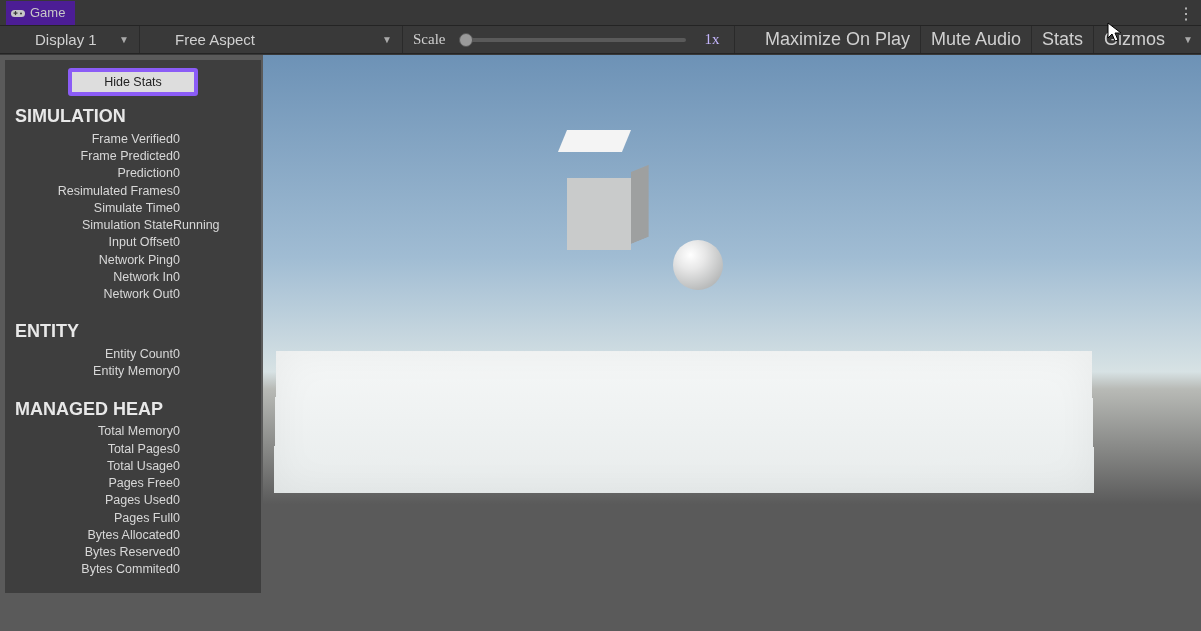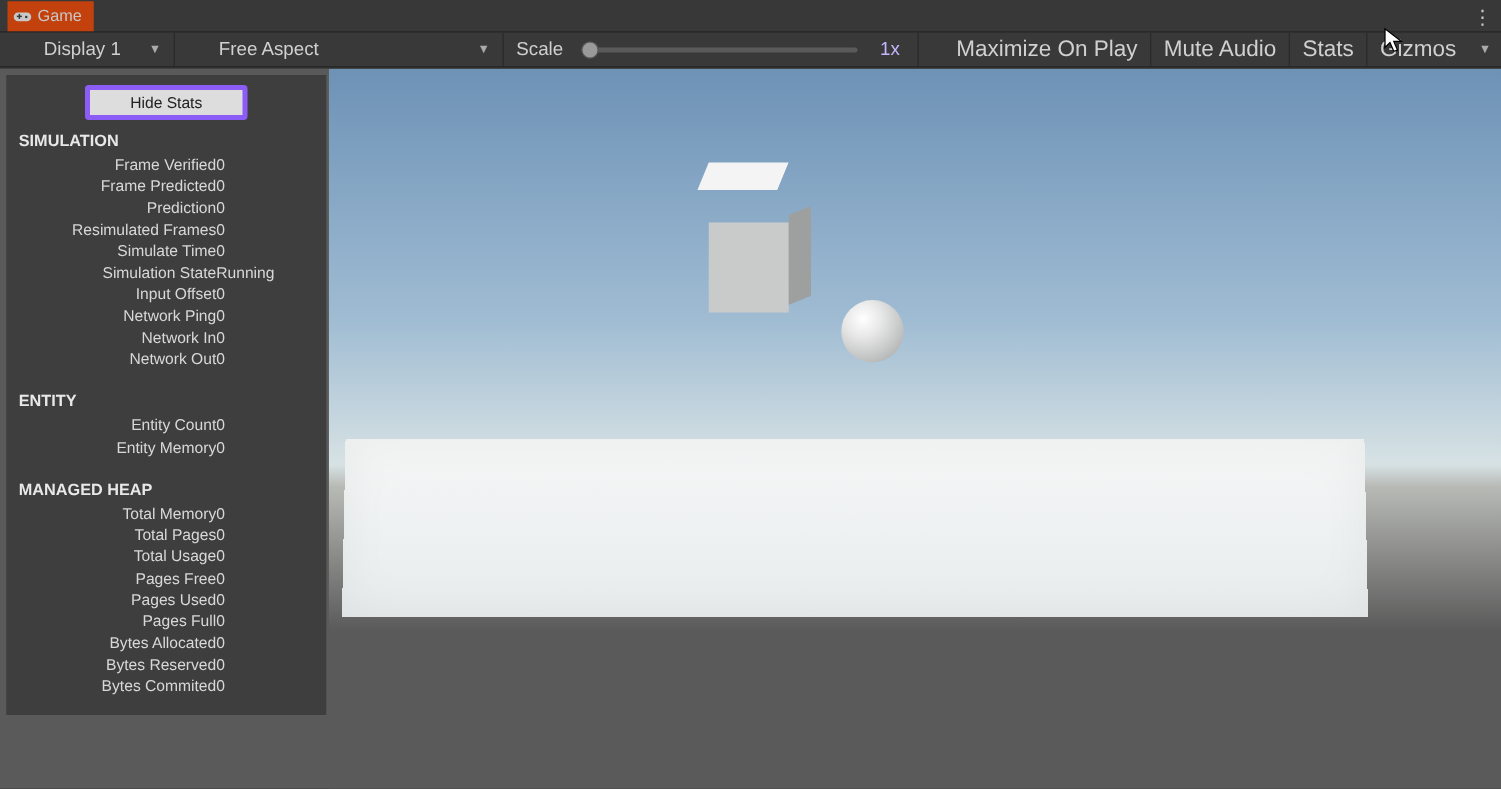--- a/index.html
+++ b/index.html
@@ -20,21 +20,21 @@
     align-items: center;
     padding: 0 6px;
     border-bottom: 1px solid #242424;
     position: relative;
   }
   .tab {
     display: flex;
     align-items: center;
     gap: 4px;
     padding: 4px 10px 4px 4px;
-    background: #c2410c;
+    background: #4c1d95;
   }
   .tab .icon { width: 16px; height: 16px; display:flex; align-items:center; justify-content:center;}
   .tab-label { color:#c8c8c8; font-size:13px; }
   .more-btn {
     position: absolute;
     right: 6px;
     top: 4px;
     color:#c8c8c8;
     cursor:pointer;
     width:18px; text-align:center;
@@ -62,20 +62,21 @@
   .dropdown .caret { font-size:10px; color:#aaa; }
   .aspect { flex: 0 0 238px; justify-content: space-between; }
   .display { flex: 0 0 115px; justify-content: space-between;}
   .scale-wrap {
     display:flex;
     align-items:center;
     padding: 0 10px;
     gap: 8px;
     flex: 0 0 332px;
     font-size:15px;
+    font-family:Liberation Serif, serif;
   }
   .slider {
     flex:1;
     height:4px;
     background:#5a5a5a;
     border-radius:2px;
     position:relative;
     margin: 0 6px;
   }
   .slider .thumb {
@@ -168,21 +169,21 @@
     text-align:center;
     padding:3px 0;
     font-size:12.5px;
     cursor:pointer;
   }
   .section-h {
     font-weight:bold;
     color:#e8e8e8;
     margin-top:6px;
     margin-bottom:2px;
-    font-size:13px;
+    font-size:18px;
   }
   .stat-row { display:flex; }
   .stat-label { flex: 0 0 158px; text-align: right; }
   .stat-val { flex:1; }
   .logo-block {
     margin-top:14px;
     padding-left:44px;
     line-height:1.1;
   }
   .logo-block .photon { font-size:10px; color:#bbb; }

